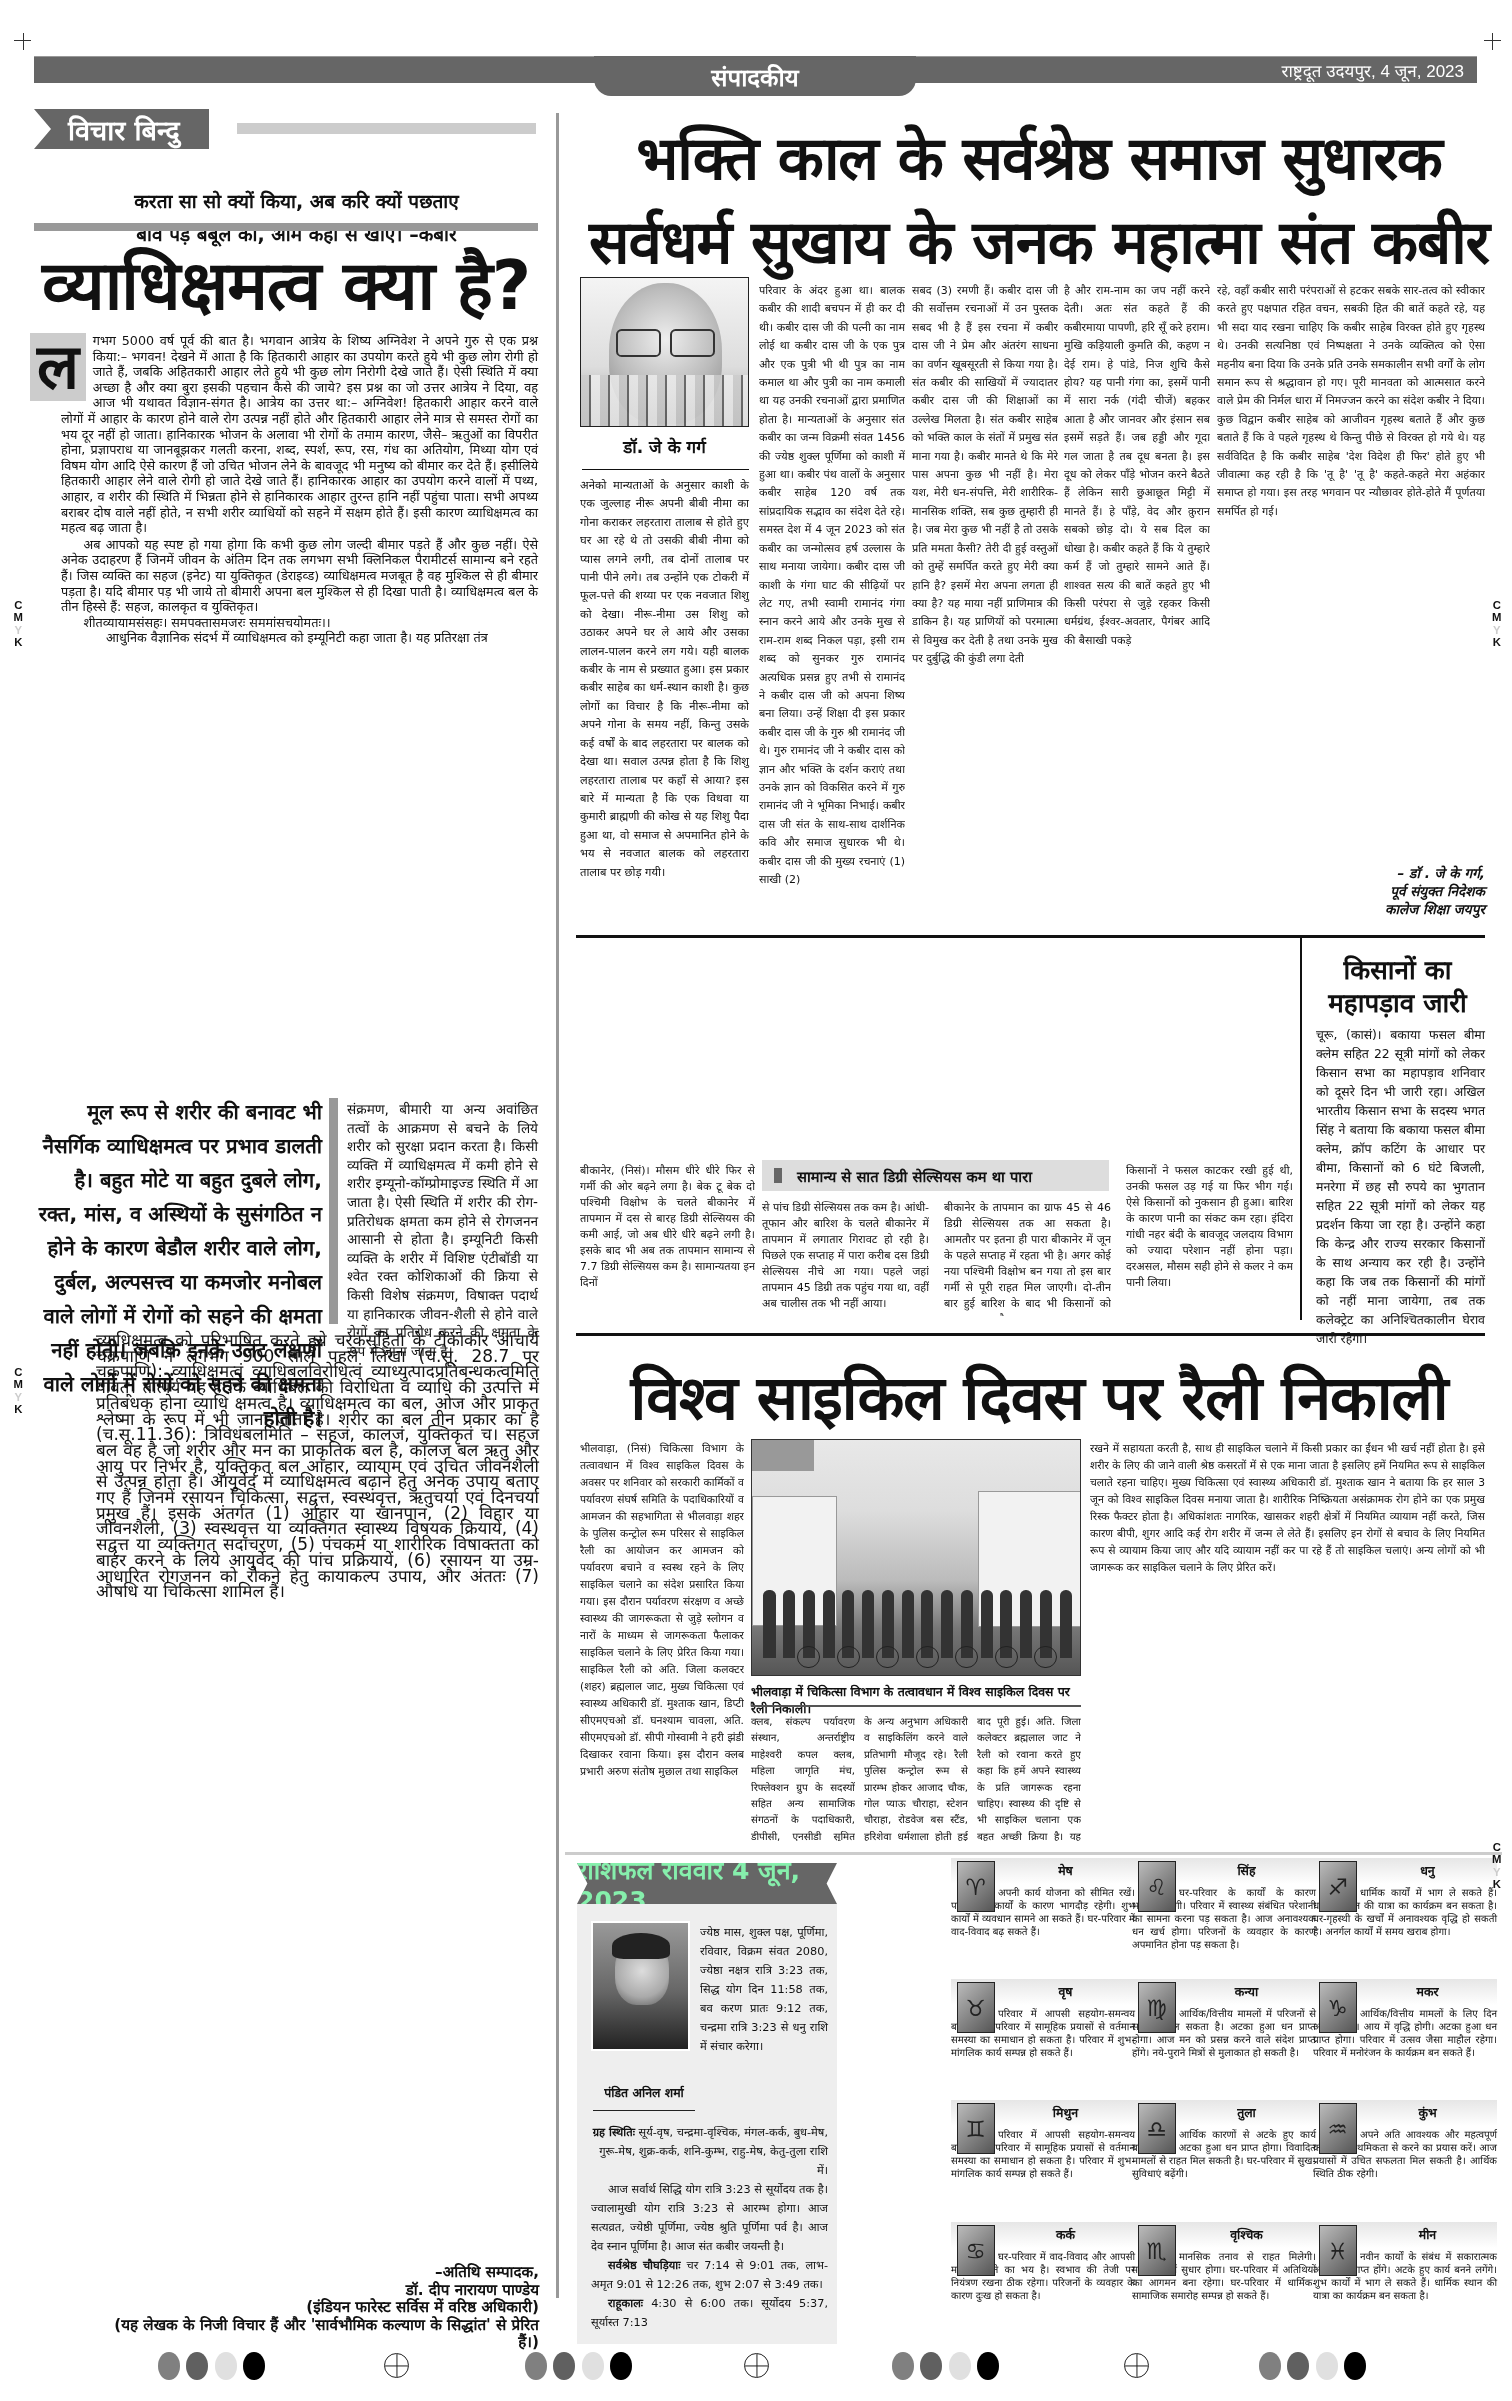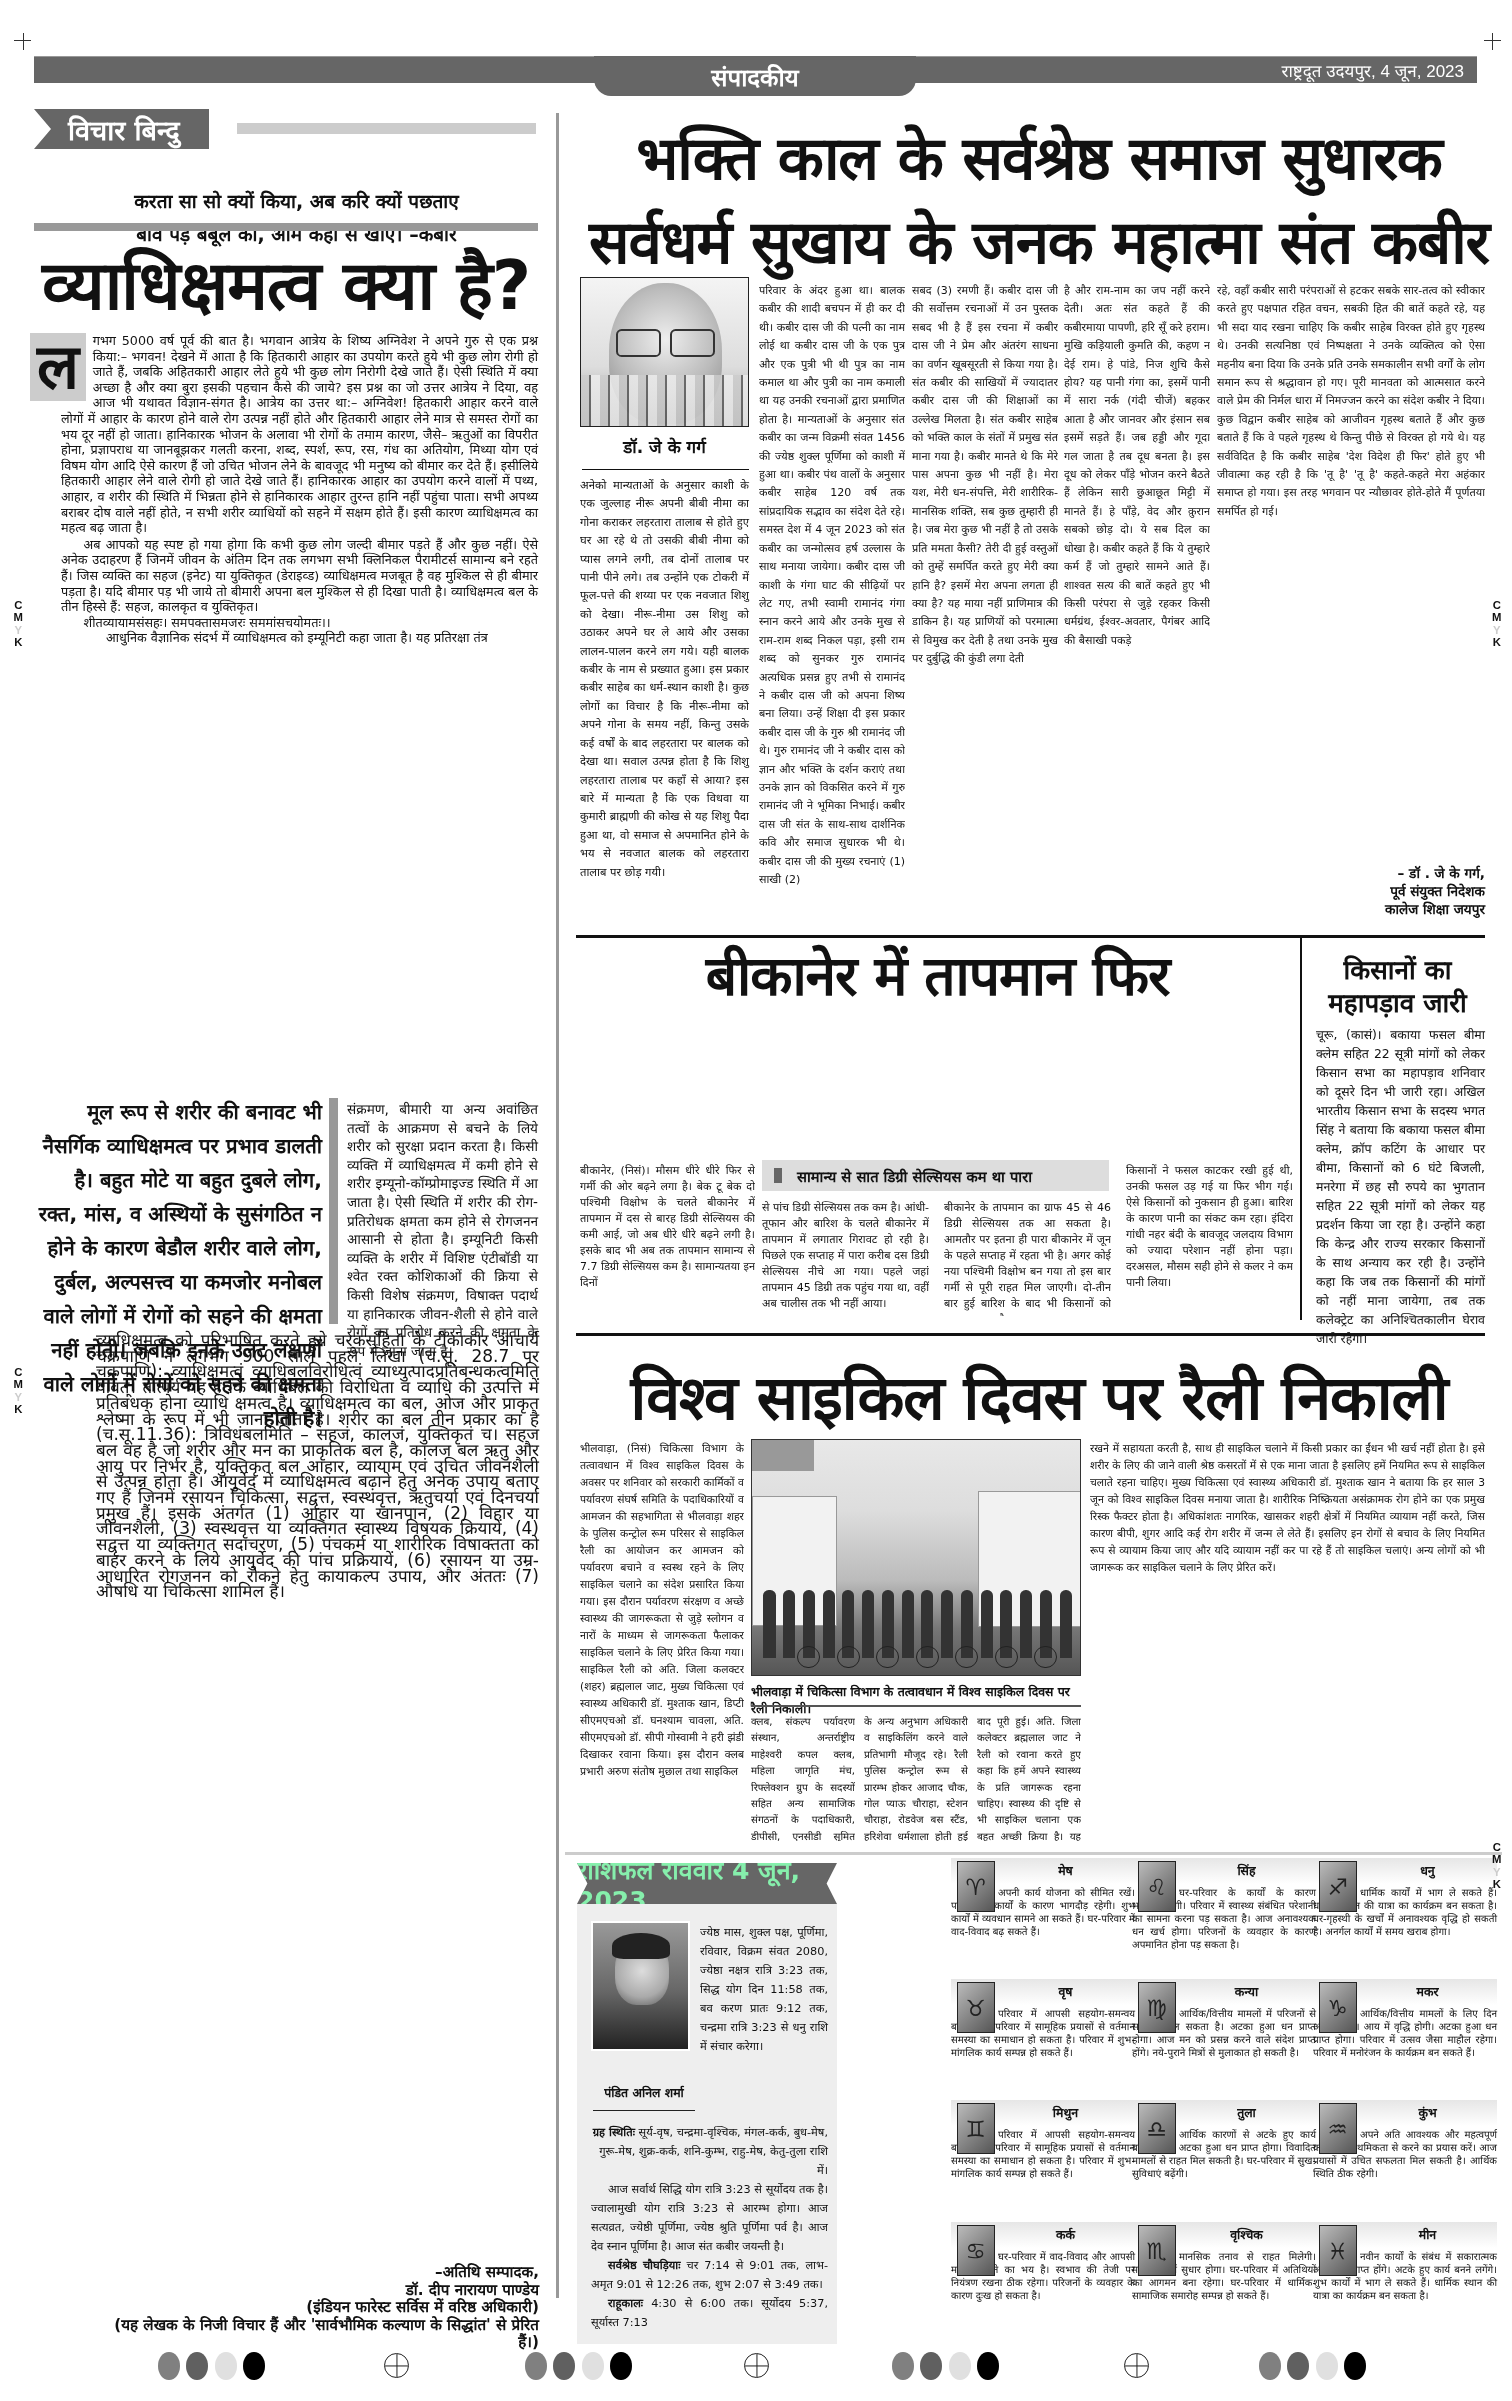--- a/index.html
+++ b/index.html
@@ -31,21 +31,21 @@
   .left-vrule { position: absolute; left: 556px; top: 113px; width: 3.4px; height: 2185px; background: #999; }
 
   
   .kabir-headline { position: absolute; left: 576px; top: 116px; width: 926px; text-align: center; font-size: 60px; font-weight: bold; line-height: 84px; letter-spacing: -1.1px; }
   .photo { position: absolute; background: linear-gradient(160deg, #bbb 0%, #888 40%, #555 100%); border: 1.1px solid #222; overflow: hidden; }
   .face { position: absolute; border-radius: 48% 48% 42% 42%; background: radial-gradient(circle at 50% 40%, #eee 0%, #bbb 50%, #777 100%); }
   .glasses { position: absolute; border: 2.8px solid #333; border-radius: 5.6px; }
   .caption { position: absolute; font-size: 17px; font-weight: bold; text-align: center; }
   .col-text { position: absolute; font-size: 11px; line-height: 18.4px; text-align: justify; color: #111; }
   .rule-h { position: absolute; background: #111; }
-  .byline-right { position: absolute; left: 1293px; top: 864px; width: 192px; text-align: right; font-size: 13.6px; line-height: 18px; font-weight: bold; }
+  .byline-right { position: absolute; left: 1293px; top: 864px; width: 192px; text-align: right; font-size: 13.6px; line-height: 18px; font-weight: bold; font-style: italic; }
 
   
   .bik-headline { position: absolute; left: 576px; top: 937px; width: 723px; text-align: center; font-size: 55px; font-weight: bold; line-height: 79px; letter-spacing: -1.1px; }
   .kisan-vrule { position: absolute; left: 1300px; top: 936px; width: 2.3px; height: 384px; background: #111; }
   .kisan-title { position: absolute; left: 1310px; top: 954px; width: 175px; text-align: center; font-size: 26px; line-height: 33px; font-weight: bold; }
   .kisan-text { position: absolute; left: 1316px; top: 1025px; width: 169px; font-size: 12.4px; line-height: 19px; text-align: justify; }
   .subhead-box { position: absolute; left: 762px; top: 1160px; width: 347px; height: 31px; background: #ddd; display: flex; align-items: center; font-size: 14.7px; font-weight: bold; }
   .subhead-box .sq { width: 8px; height: 14.7px; background: #666; margin: 0 14.7px 0 12.4px; }
 
   
@@ -135,21 +135,20 @@
 <div class="col-text" style="left:1064px;top:282px;width:146px;height:632px;overflow:hidden;">है और राम-नाम का जप नहीं करने देती। अतः संत कहते हैं की कबीरमाया पापणी, हरि सूँ करे हराम। मुखि कड़ियाली कुमति की, कहण न देई राम। हे पांडे, निज शुचि कैसे होय? यह पानी गंगा का, इसमें पानी में सारा नर्क (गंदी चीजें) बहकर आता है और जानवर और इंसान सब इसमें सड़ते हैं। जब हड्डी और गूदा गल जाता है तब दूध बनता है। इस दूध को लेकर पाँड़े भोजन करने बैठते हैं लेकिन सारी छुआछूत मिट्टी में मानते हैं। हे पाँड़े, वेद और क़ुरान सबको छोड़ दो। ये सब दिल का धोखा है। कबीर कहते हैं कि ये तुम्हारे कर्म हैं जो तुम्हारे सामने आते हैं। शाश्वत सत्य की बातें कहते हुए भी किसी परंपरा से जुड़े रहकर किसी धर्मग्रंथ, ईश्वर-अवतार, पैगंबर आदि की बैसाखी पकड़े</div>
 <div class="col-text" style="left:1217px;top:282px;width:268px;height:576px;overflow:hidden;">रहे, वहाँ कबीर सारी परंपराओं से हटकर सबके सार-तत्व को स्वीकार करते हुए पक्षपात रहित वचन, सबकी हित की बातें कहते रहे, यह भी सदा याद रखना चाहिए कि कबीर साहेब विरक्त होते हुए गृहस्थ थे। उनकी सत्यनिष्ठा एवं निष्पक्षता ने उनके व्यक्तित्व को ऐसा महनीय बना दिया कि उनके प्रति उनके समकालीन सभी वर्गों के लोग समान रूप से श्रद्धावान हो गए। पूरी मानवता को आत्मसात करने वाले प्रेम की निर्मल धारा में निमज्जन करने का संदेश कबीर ने दिया। कुछ विद्वान कबीर साहेब को आजीवन गृहस्थ बताते हैं और कुछ बताते हैं कि वे पहले गृहस्थ थे किन्तु पीछे से विरक्त हो गये थे। यह सर्वविदित है कि कबीर साहेब 'देश विदेश ही फिर' होते हुए भी जीवात्मा कह रही है कि 'तू है' 'तू है' कहते-कहते मेरा अहंकार समाप्त हो गया। इस तरह भगवान पर न्यौछावर होते-होते मैं पूर्णतया समर्पित हो गई।</div>
 <div class="byline-right">
   <div>– डॉ . जे के गर्ग,</div>
   <div>पूर्व संयुक्त निदेशक</div>
   <div>कालेज शिक्षा जयपुर</div>
 </div>
 <div class="rule-h" style="left:576px;top:935px;width:909px;height:2.8px;"></div>
 
 <div class="bik-headline">
-  <div>बीकानेर में तापमान फिर</div>
 </div>
 <div class="subhead-box">
   <span class="sq"></span>
   <span>सामान्य से सात डिग्री सेल्सियस कम था पारा</span>
 </div>
 <div class="col-text" style="left:580px;top:1163px;width:175px;font-size:11px;line-height:16px;height:152px;overflow:hidden;">बीकानेर, (निसं)। मौसम धीरे धीरे फिर से गर्मी की ओर बढ़ने लगा है। बेक टू बेक दो पश्चिमी विक्षोभ के चलते बीकानेर में तापमान में दस से बारह डिग्री सेल्सियस की कमी आई, जो अब धीरे धीरे बढ़ने लगी है। इसके बाद भी अब तक तापमान सामान्य से 7.7 डिग्री सेल्सियस कम है। सामान्यतया इन दिनों</div>
 <div class="col-text" style="left:762px;top:1200px;width:167px;font-size:11px;line-height:16px;height:116px;overflow:hidden;">से पांच डिग्री सेल्सियस तक कम है। आंधी-तूफान और बारिश के चलते बीकानेर में तापमान में लगातार गिरावट हो रही है। पिछले एक सप्ताह में पारा करीब दस डिग्री सेल्सियस नीचे आ गया। पहले जहां तापमान 45 डिग्री तक पहुंच गया था, वहीं अब चालीस तक भी नहीं आया।</div>
 <div class="col-text" style="left:944px;top:1200px;width:167px;font-size:11px;line-height:16px;height:116px;overflow:hidden;">बीकानेर के तापमान का ग्राफ 45 से 46 डिग्री सेल्सियस तक आ सकता है। आमतौर पर इतना ही पारा बीकानेर में जून के पहले सप्ताह में रहता भी है। अगर कोई नया पश्चिमी विक्षोभ बन गया तो इस बार गर्मी से पूरी राहत मिल जाएगी। दो-तीन बार हुई बारिश के बाद भी किसानों को नुकसान हुआ है।</div>
 <div class="col-text" style="left:1126px;top:1163px;width:167px;font-size:11px;line-height:16px;height:152px;overflow:hidden;">किसानों ने फसल काटकर रखी हुई थी, उनकी फसल उड़ गई या फिर भीग गई। ऐसे किसानों को नुकसान ही हुआ। बारिश के कारण पानी का संकट कम रहा। इंदिरा गांधी नहर बंदी के बावजूद जलदाय विभाग को ज्यादा परेशान नहीं होना पड़ा। दरअसल, मौसम सही होने से कलर ने कम पानी लिया।</div>
 

